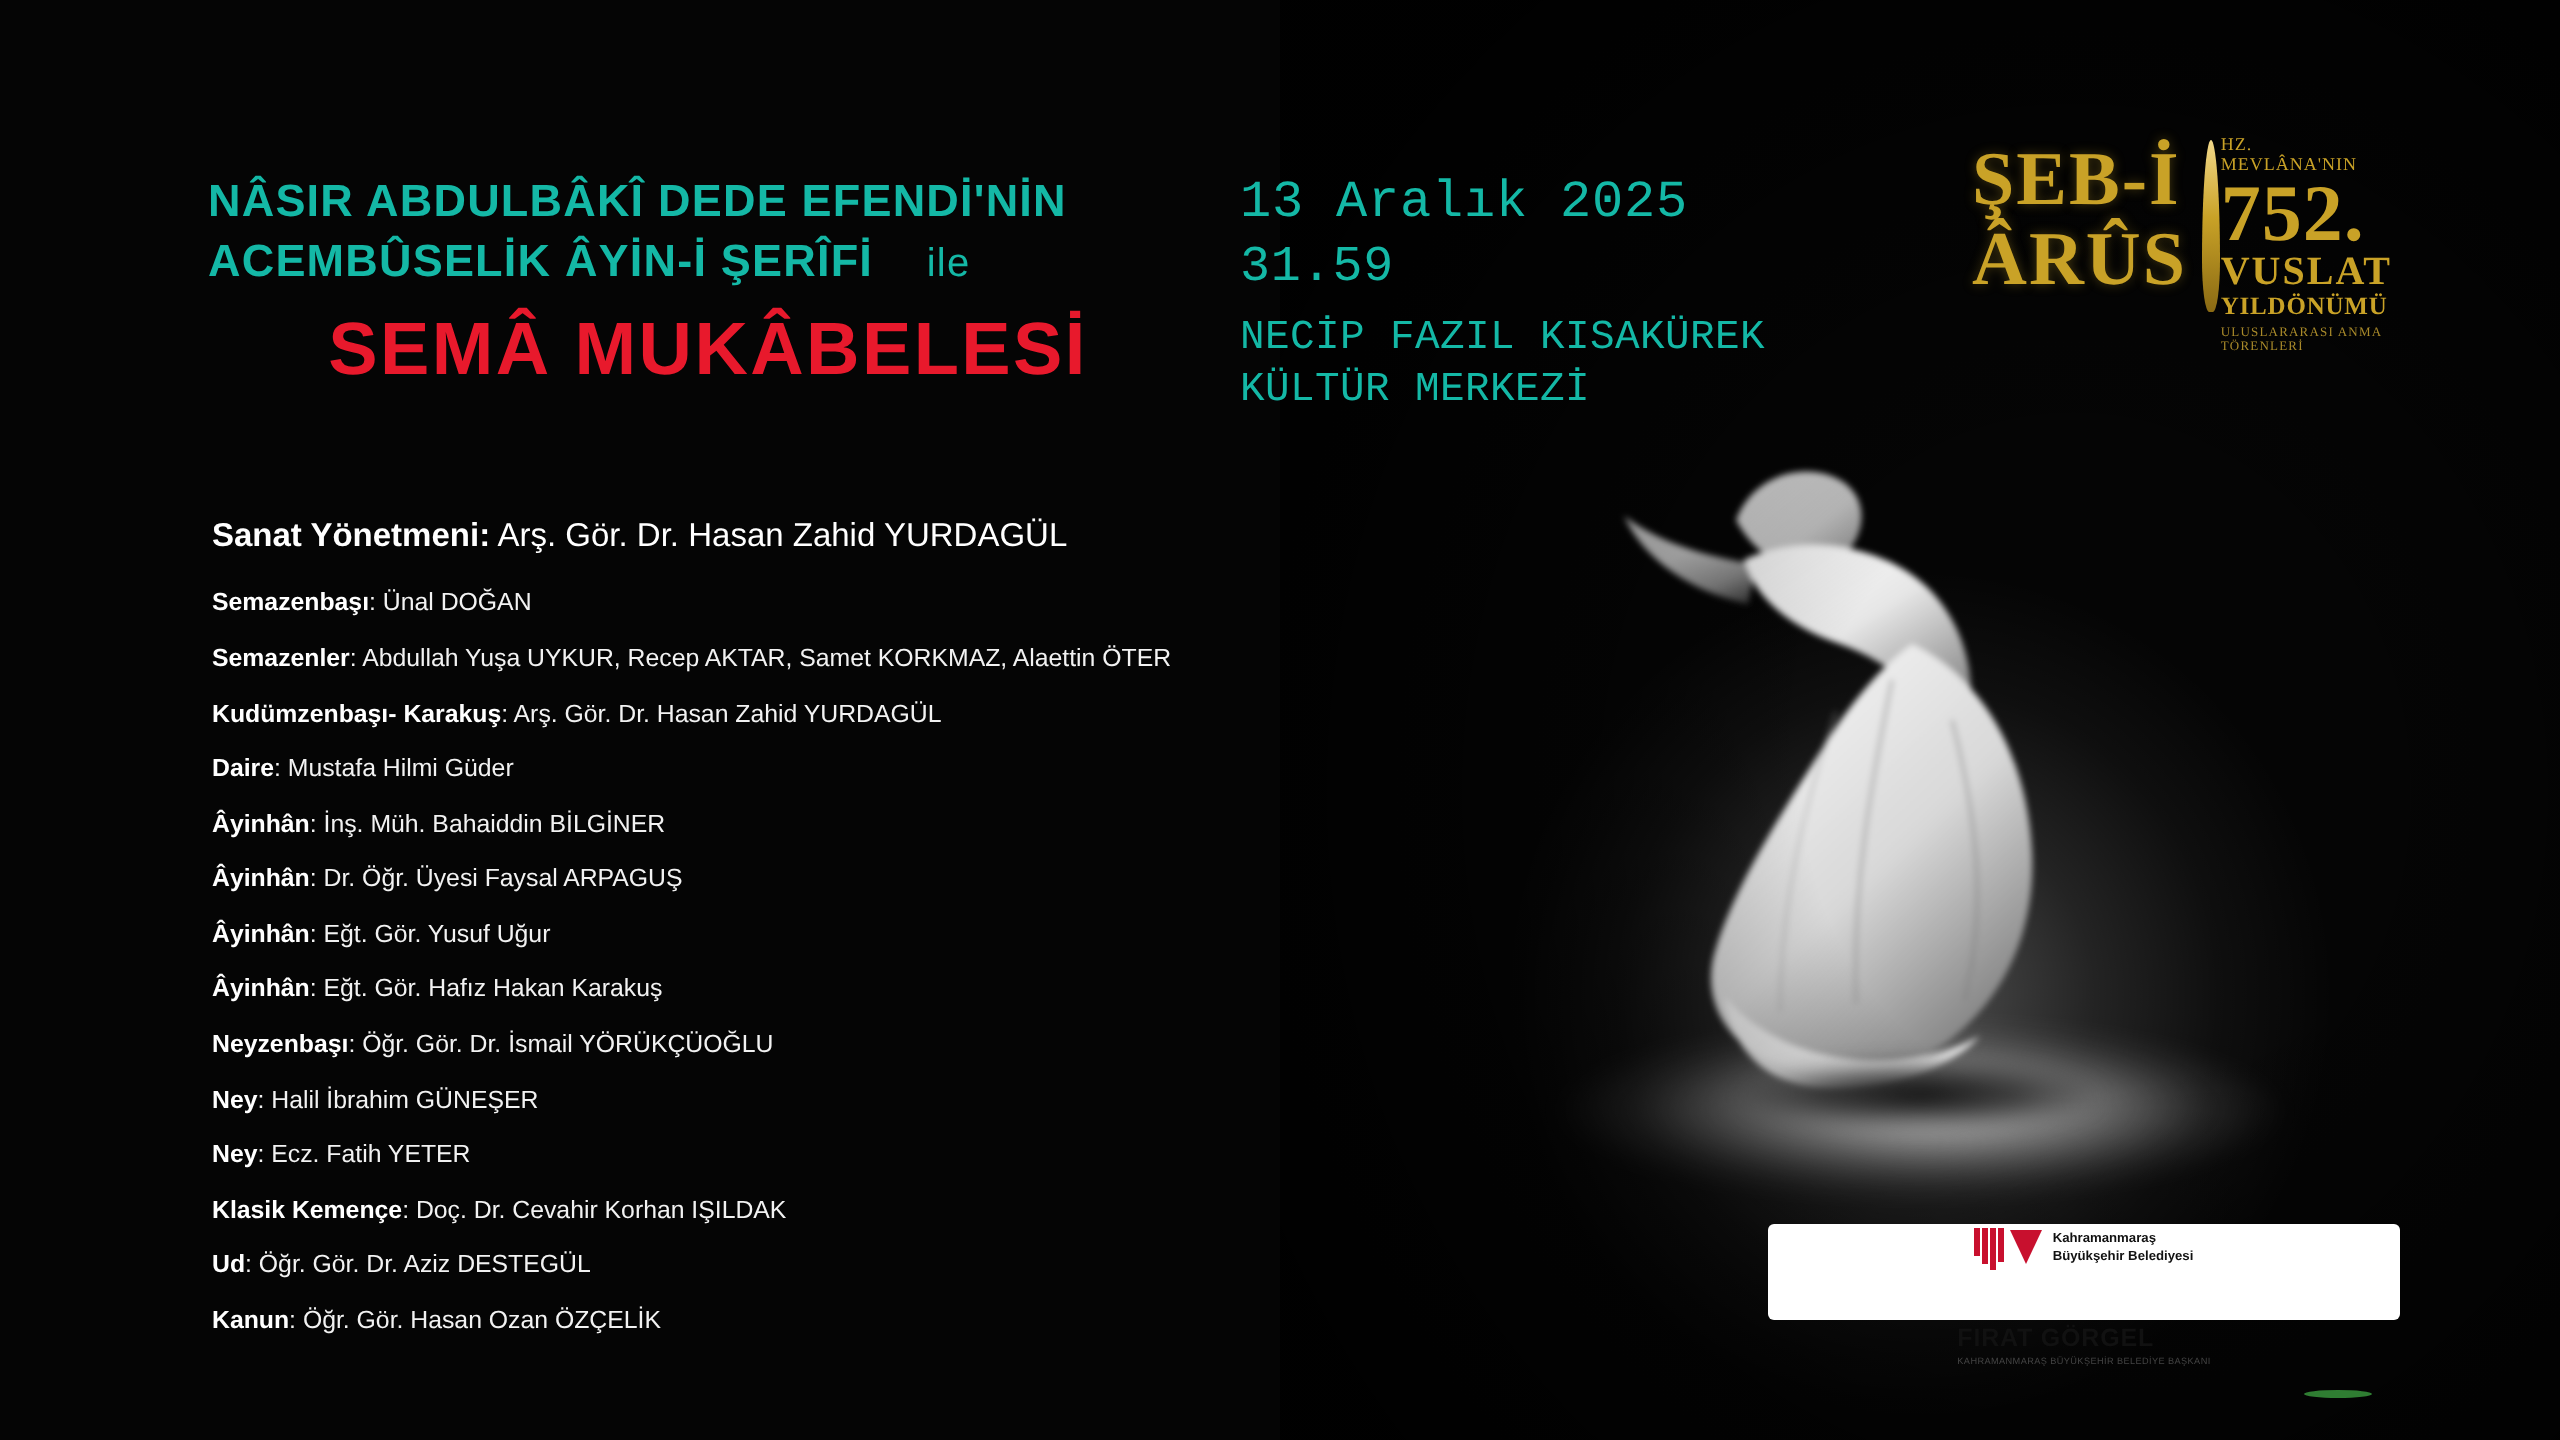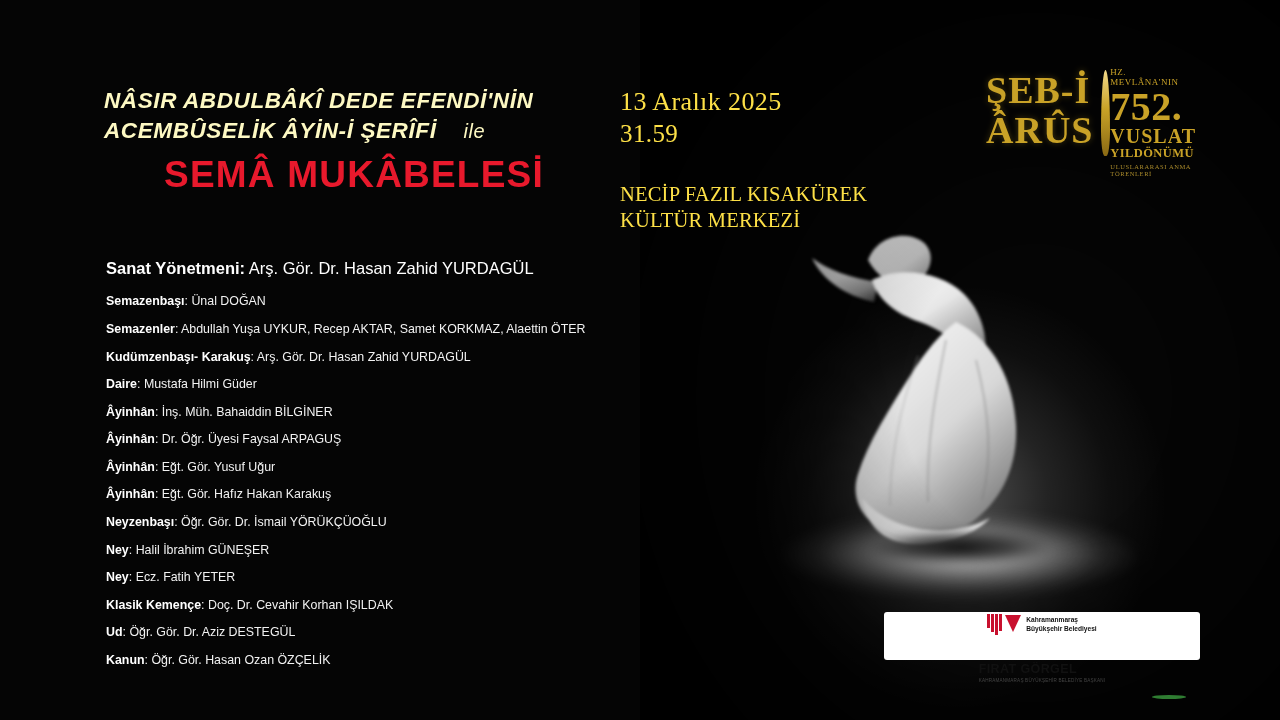--- a/index.html
+++ b/index.html
@@ -76,27 +76,26 @@
 
   
   .headline {
     position: absolute;
     left: 104px;
     top: 86px;
     width: 500px;
   }
   .headline .line1,
   .headline .line2 {
-    color: #fef9c3;
+    color: #14b8a6;
     font-size: 22.5px;
     font-weight: bold;
     letter-spacing: 0.6px;
     line-height: 1.32;
     white-space: nowrap;
-    font-style: italic;
   }
   .headline .line2 .ile {
     font-weight: normal;
     font-size: 20px;
     margin-left: 20px;
   }
   .headline .title {
     color: #e8192c;
     font-size: 37px;
     font-weight: bold;
@@ -106,37 +105,37 @@
     white-space: nowrap;
     text-align: center;
   }
 
   
   .datevenue {
     position: absolute;
     left: 620px;
     top: 86px;
     width: 300px;
-    font-family: Liberation Serif, serif;
-    color: #fde047;
+    font-family: Liberation Mono, monospace;
+    color: #14b8a6;
   }
   .datevenue .date {
     font-size: 26px;
     letter-spacing: 0.4px;
     line-height: 1.22;
   }
   .datevenue .time {
     font-size: 25px;
     letter-spacing: 0.4px;
     line-height: 1.25;
   }
   .datevenue .venue {
     font-size: 20.5px;
     line-height: 1.28;
-    margin-top: 32px;
+    margin-top: 8px;
     letter-spacing: 0.2px;
   }
 
   
   .logo {
     position: absolute;
     right: 84px;
     top: 66px;
     width: 210px;
     height: 130px;

